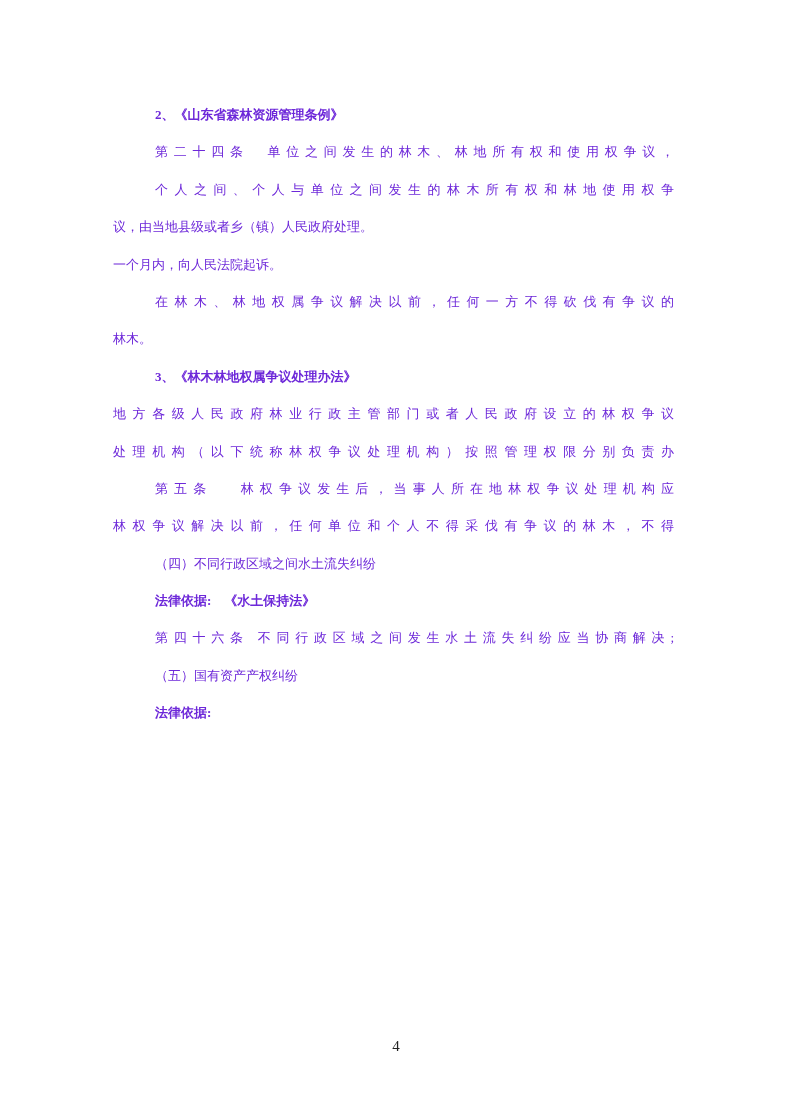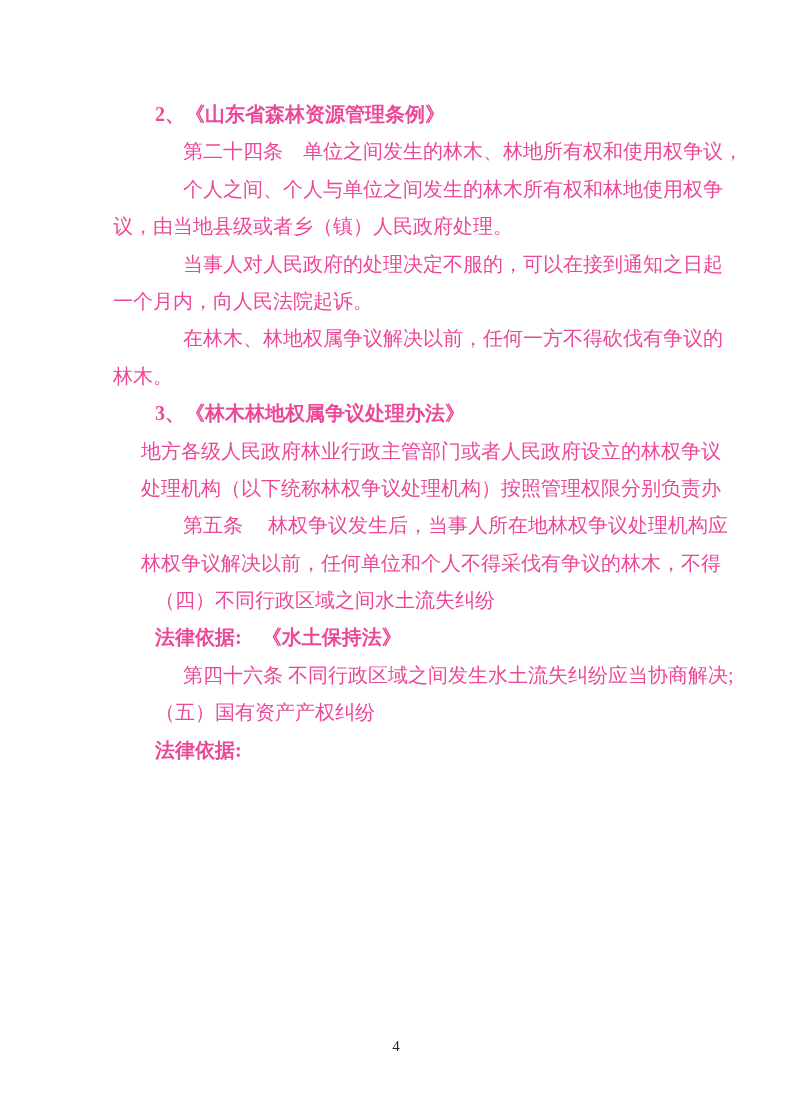--- a/index.html
+++ b/index.html
@@ -16,37 +16,36 @@
     font-family: "Liberation Serif", "DejaVu Serif", serif;
     color: #1a1a1a;
   }
   .doc-body {
     position: absolute;
     left: 113px;
     top: 96px;
     width: 561px;
   }
   .line {
-    font-size: 20px;
+    font-size: 13px;
     line-height: 37.4px;
     height: 37.4px;
     white-space: nowrap;
     text-align: left;
-    color: #ec4899;
+    color: #6d28d9;
   }
   .line.indent {
     padding-left: 42px;
   }
   .line.bold {
     font-weight: 700;
   }
   .line.fill {
     text-align: justify;
     text-align-last: justify;
-    margin-left: 28px;
   }
   .footer {
     position: absolute;
     left: 0;
     top: 1036px;
     width: 100%;
     text-align: center;
   }
   .page-num {
     font-size: 15px;
@@ -56,21 +55,20 @@
 </style>
 </head>
 <body>
 
 <div class="page">
   <div class="doc-body" id="doc-body">
       <div class="line bold indent">2、《山东省森林资源管理条例》</div>
       <div class="line indent fill">第二十四条　单位之间发生的林木、林地所有权和使用权争议，</div>
       <div class="line indent fill">个人之间、个人与单位之间发生的林木所有权和林地使用权争</div>
       <div class="line">议，由当地县级或者乡（镇）人民政府处理。</div>
-      <div class="line indent fill">当事人对人民政府的处理决定不服的，可以在接到通知之日起</div>
       <div class="line">一个月内，向人民法院起诉。</div>
       <div class="line indent fill">在林木、林地权属争议解决以前，任何一方不得砍伐有争议的</div>
       <div class="line">林木。</div>
       <div class="line bold indent">3、《林木林地权属争议处理办法》</div>
       <div class="line fill">地方各级人民政府林业行政主管部门或者人民政府设立的林权争议</div>
       <div class="line fill">处理机构（以下统称林权争议处理机构）按照管理权限分别负责办</div>
       <div class="line indent fill">第五条　 林权争议发生后，当事人所在地林权争议处理机构应</div>
       <div class="line fill">林权争议解决以前，任何单位和个人不得采伐有争议的林木，不得</div>
       <div class="line indent">（四）不同行政区域之间水土流失纠纷</div>
       <div class="line bold indent">法律依据:　《水土保持法》</div>

